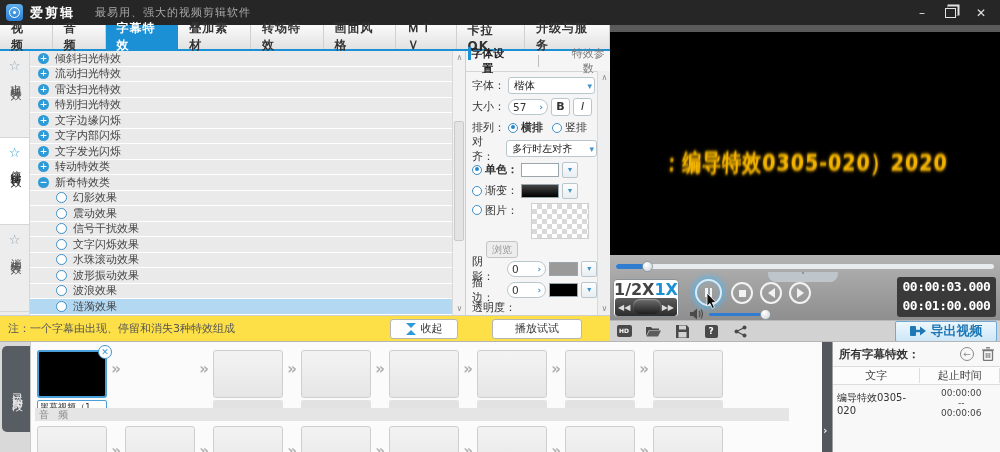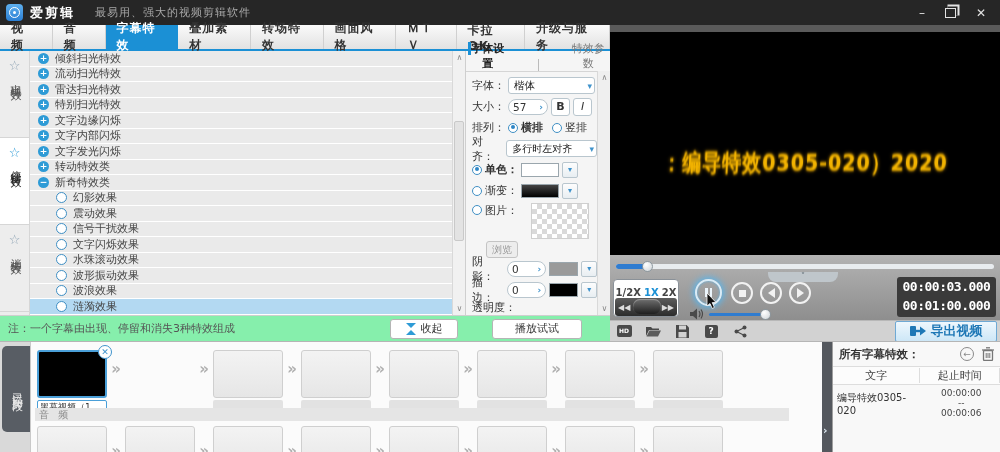--- a/index.html
+++ b/index.html
@@ -47,21 +47,21 @@
   .vscroll .arr{position:absolute;left:0;width:13px;height:13px;text-align:center;font-size:8px;color:#888;line-height:13px;}
   .vscroll .arr.up{top:0;}
   .vscroll .arr.dn{bottom:0;}
   .vscroll .thumb{position:absolute;left:1px;width:10px;border:1px solid #c9c9c9;background:#e3e3e3;border-radius:2px;}
   .elist-scroll{left:452px;height:264px;}
   .elist-scroll .thumb{top:70px;height:120px;}
   .panel-scroll{left:131px;height:244px;background:#efefef;}
 
   
   .settings{position:absolute;left:465px;top:0;width:145px;height:264px;background:#f5f5f5;border-left:1px solid #cfcfcf;box-sizing:border-box;}
-  .stabs{height:20px;display:flex;align-items:flex-end;border-bottom:1px solid #d5d5d5;font-size:11px;gap:28px;}
+  .stabs{height:20px;display:flex;align-items:center;border-bottom:1px solid #d5d5d5;font-size:11px;gap:28px;}
   .stab{flex:1;text-align:center;color:#777;position:relative;}
   .stab.active{color:#222;font-weight:bold;}
   .stab.active::before{content:"";position:absolute;left:2px;top:1px;width:3px;height:13px;background:#1b90d5;}
   .stab-sep{width:1px;height:12px;background:#bbb;}
   .sbody{position:absolute;left:0;top:20px;width:131px;height:244px;padding:4px 0 0 6px;box-sizing:border-box;font-size:11px;color:#333;}
   .srow{display:flex;align-items:center;height:21px;gap:3px;}
   .combo{background:#fff;border:1px solid #b9c6ce;border-radius:3px;height:15px;display:flex;align-items:center;padding:0 2px 0 5px;font-size:10.5px;color:#222;}
   .combo .dd{margin-left:auto;color:#3f93cc;font-size:9px;padding-left:4px;}
   .spin{background:#fff;border:1px solid #b9c6ce;border-radius:8px;height:14px;width:30px;display:flex;align-items:center;padding:0 4px;font-size:10.5px;}
   .spin .gt{margin-left:auto;color:#3f93cc;font-weight:bold;font-size:9px;}
@@ -73,38 +73,38 @@
   .checker{width:56px;height:34px;border:1px solid #cfcfcf;background:
      linear-gradient(45deg,#d9d9d9 25%,transparent 25%,transparent 75%,#d9d9d9 75%),
      linear-gradient(45deg,#d9d9d9 25%,#fff 25%,#fff 75%,#d9d9d9 75%);
      background-size:10px 10px;background-position:0 0,5px 5px;}
   .browse{width:30px;height:15px;border:1px solid #c4c4c4;border-radius:3px;background:#ededed;color:#9a9a9a;font-size:10px;text-align:center;line-height:15px;}
   .slider-track{position:relative;width:78px;height:3px;background:#b9b9b9;border-radius:2px;}
   .slider-track .knob{position:absolute;left:-1px;top:-4px;width:11px;height:11px;border-radius:50%;background:radial-gradient(circle at 35% 30%,#fff,#cfd6da);border:1px solid #9aa6ad;box-sizing:border-box;}
   .pct{width:30px;height:14px;border:1px solid #b9c6ce;background:#fff;font-size:10px;text-align:center;line-height:14px;}
 
   
-  .notebar{position:absolute;left:0;top:315px;width:610px;height:26px;background:#86efac;border-top:1px solid #cfcfcf;box-sizing:border-box;display:flex;align-items:center;font-size:11px;color:#555;}
+  .notebar{position:absolute;left:0;top:315px;width:610px;height:26px;background:#fde047;border-top:1px solid #cfcfcf;box-sizing:border-box;display:flex;align-items:center;font-size:11px;color:#555;}
   .notebar .note{margin-left:8px;}
   .btn-outline{background:#fff;border:1px solid #b5b5b5;border-radius:3px;height:18px;display:flex;align-items:center;justify-content:center;font-size:11px;color:#333;}
   .collapse-btn{width:66px;margin-left:auto;gap:5px;}
   .playtest-btn{width:88px;margin:0 28px 0 34px;}
 
   
   .preview-strip{position:absolute;left:610px;top:25px;width:390px;height:7px;background:#5a5a5a;}
   .preview{position:absolute;left:610px;top:32px;width:390px;height:223px;background:#000;overflow:hidden;}
   .overlay-text{position:absolute;left:0;right:0;top:118px;text-align:center;color:#f2b300;font-weight:bold;font-size:19px;letter-spacing:1px;transform:scaleY(1.25) skewX(-3deg);filter:blur(0.7px);text-shadow:0 0 3px #c88f00;white-space:nowrap;}
 
   .controls{position:absolute;left:610px;top:255px;width:390px;height:65px;background:linear-gradient(#b3b3b3,#8e8e8e);}
   .seek{position:absolute;left:6px;top:9px;width:378px;height:5px;background:#e8ecef;border-radius:3px;}
   .seek .fill{position:absolute;left:0;top:0;height:5px;width:32px;background:#2f7cd0;border-radius:3px 0 0 3px;}
   .seek .handle{position:absolute;left:26px;top:-3px;width:11px;height:11px;border-radius:50%;background:radial-gradient(circle at 35% 30%,#fff,#cdd3d8);border:1px solid #8d989f;box-sizing:border-box;}
   .collapse-chevron{position:absolute;left:158px;top:17px;width:70px;height:10px;background:#bfc6cb;border-radius:0 0 8px 8px;text-align:center;font-size:8px;color:#5d6a72;line-height:9px;}
   .speedbox{position:absolute;left:3px;top:24px;width:66px;height:38px;background:#fff;border:1px solid #8a9198;border-radius:4px;box-sizing:border-box;overflow:hidden;}
-  .speeds{display:flex;height:18px;align-items:flex-end;justify-content:space-around;font-size:10px;font-weight:bold;color:#444;}
+  .speeds{display:flex;height:18px;align-items:flex-start;justify-content:space-around;font-size:16px;font-weight:bold;color:#444;}
   .speed.active{color:#1b90d5;}
   .jog{position:relative;height:18px;background:linear-gradient(#5c5c5c,#2c2c2c);border-radius:3px;margin:0 1px;color:#ddd;font-size:8px;display:flex;align-items:center;justify-content:space-between;padding:0 3px;box-sizing:border-box;}
   .jog .knob{position:absolute;left:18px;top:1px;width:28px;height:15px;background:linear-gradient(#6f6f6f,#1f1f1f);border-radius:7px;box-shadow:inset 0 1px 1px #999;}
   .tbtn{position:absolute;width:22px;height:22px;border-radius:50%;border:2px solid #f2f2f2;background:transparent;box-sizing:border-box;display:flex;align-items:center;justify-content:center;color:#f2f2f2;}
   .tbtn .sq{width:7px;height:7px;background:#f2f2f2;}
   .tbtn .bars{display:flex;gap:2px;}
   .tbtn .bars i{display:block;width:2.5px;height:9px;background:#eaf4fb;}
   .tbtn.pause{left:85px;top:24px;width:27px;height:27px;border-color:#d8ecf8;box-shadow:0 0 6px 2px #5db4e8, inset 0 0 3px #5db4e8;}
   .tbtn.stop{left:121px;top:27px;}
   .tbtn.prev{left:150px;top:27px;}

